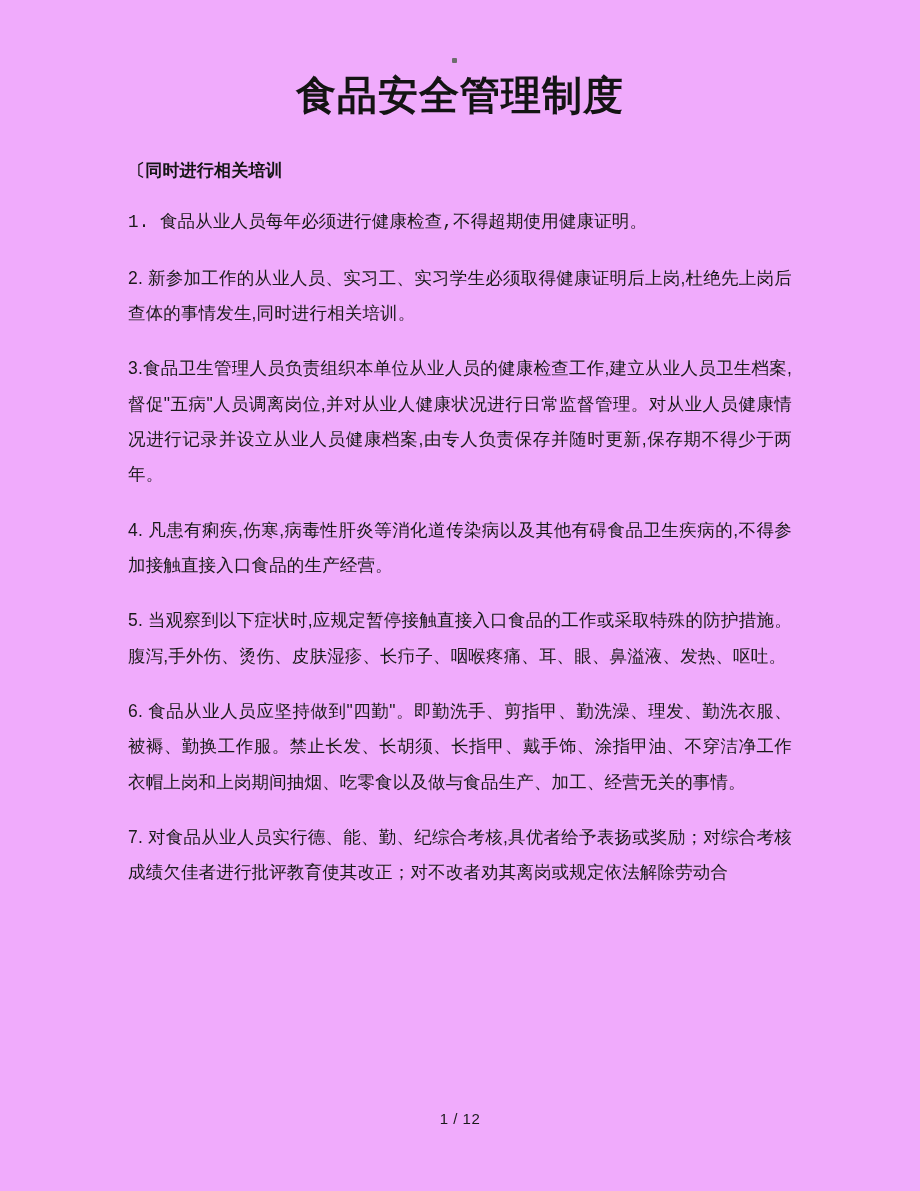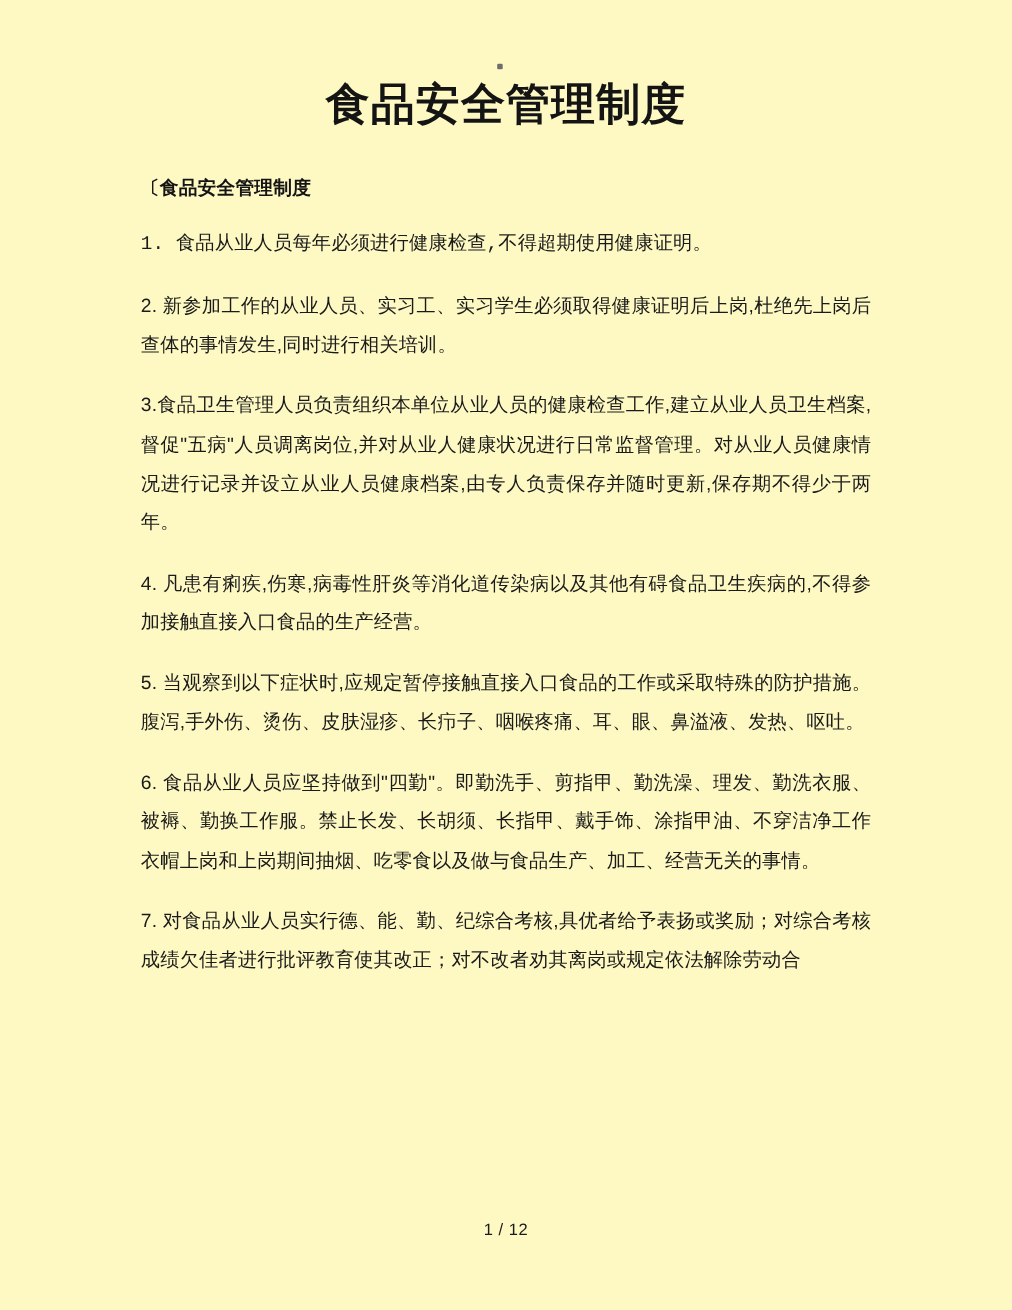--- a/index.html
+++ b/index.html
@@ -10,21 +10,21 @@
   body {
     font-family: "Liberation Sans", "DejaVu Sans", sans-serif;
     color: #1a1a1a;
     -webkit-font-smoothing: antialiased;
   }
   .page {
     position: relative;
     width: 920px;
     height: 1191px;
     margin: 0 auto;
-    background: #fef9c3;
+    background: #f0abfc;
     overflow: hidden;
     box-sizing: border-box;
   }
   .top-mark {
     position: absolute;
     left: 452px;
     top: 58px;
     width: 5px;
     height: 5px;
     background: #6d6d6d;
@@ -103,21 +103,21 @@
 
 <div class="page">
 
   <div class="top-mark"></div>
 
   <div class="content">
 
     <h1 class="doc-title">食品安全管理制度</h1>
 
 
-    <h3 class="sub-heading">〔食品安全管理制度</h3>
+    <h3 class="sub-heading">〔同时进行相关培训</h3>
 
     <ul class="clause-list">
       <li class="clause">1. 食品从业人员每年必须进行健康检查,不得超期使用健康证明。</li>
       <li class="clause">2. 新参加工作的从业人员、实习工、实习学生必须取得健康证明后上岗,杜绝先上岗后查体的事情发生,同时进行相关培训。</li>
       <li class="clause">3.食品卫生管理人员负责组织本单位从业人员的健康检查工作,建立从业人员卫生档案,督促"五病"人员调离岗位,并对从业人健康状况进行日常监督管理。对从业人员健康情况进行记录并设立从业人员健康档案,由专人负责保存并随时更新,保存期不得少于两年。</li>
       <li class="clause">4. 凡患有痢疾,伤寒,病毒性肝炎等消化道传染病以及其他有碍食品卫生疾病的,不得参加接触直接入口食品的生产经营。</li>
       <li class="clause">5. 当观察到以下症状时,应规定暂停接触直接入口食品的工作或采取特殊的防护措施。腹泻,手外伤、烫伤、皮肤湿疹、长疖子、咽喉疼痛、耳、眼、鼻溢液、发热、呕吐。</li>
       <li class="clause">6. 食品从业人员应坚持做到"四勤"。即勤洗手、剪指甲、勤洗澡、理发、勤洗衣服、被褥、勤换工作服。禁止长发、长胡须、长指甲、戴手饰、涂指甲油、不穿洁净工作衣帽上岗和上岗期间抽烟、吃零食以及做与食品生产、加工、经营无关的事情。</li>
       <li class="clause">7. 对食品从业人员实行德、能、勤、纪综合考核,具优者给予表扬或奖励；对综合考核成绩欠佳者进行批评教育使其改正；对不改者劝其离岗或规定依法解除劳动合</li>
     </ul>

